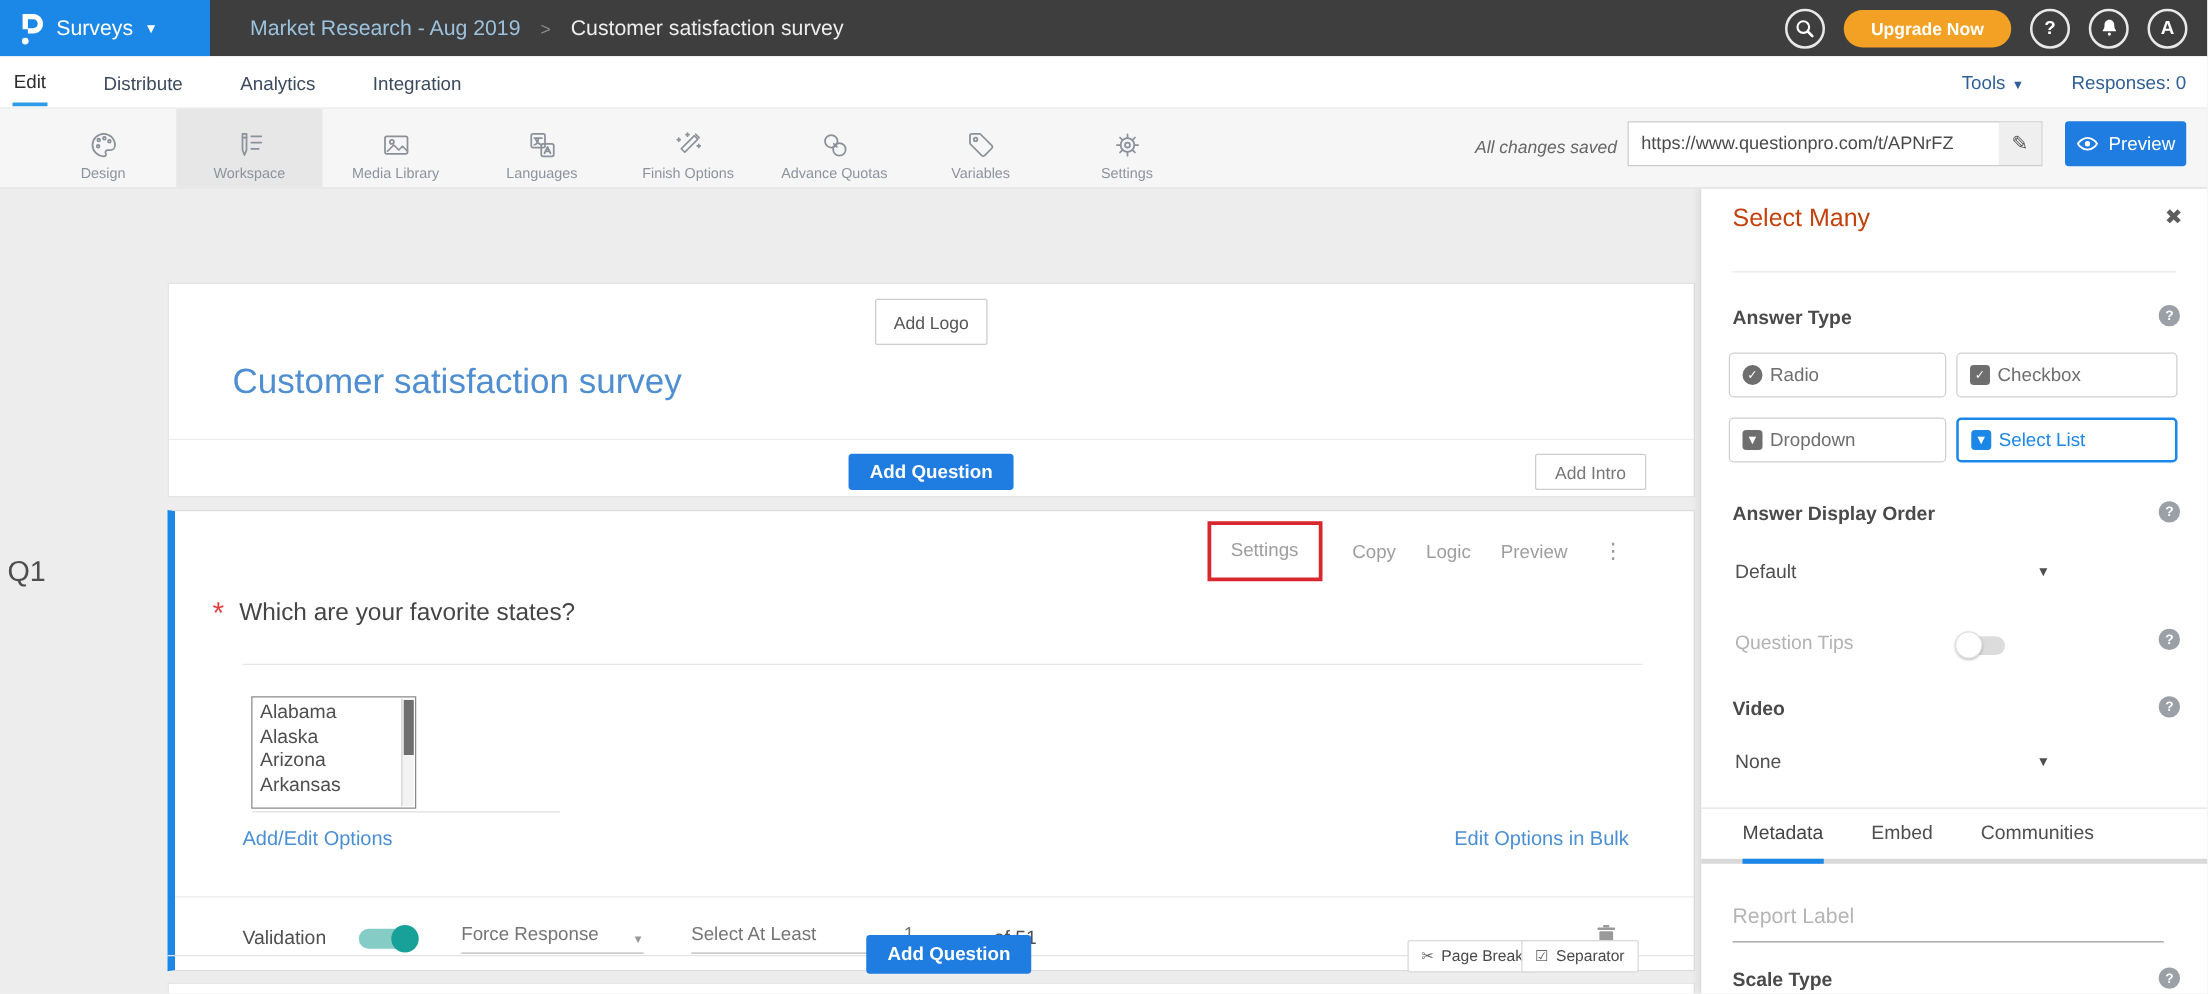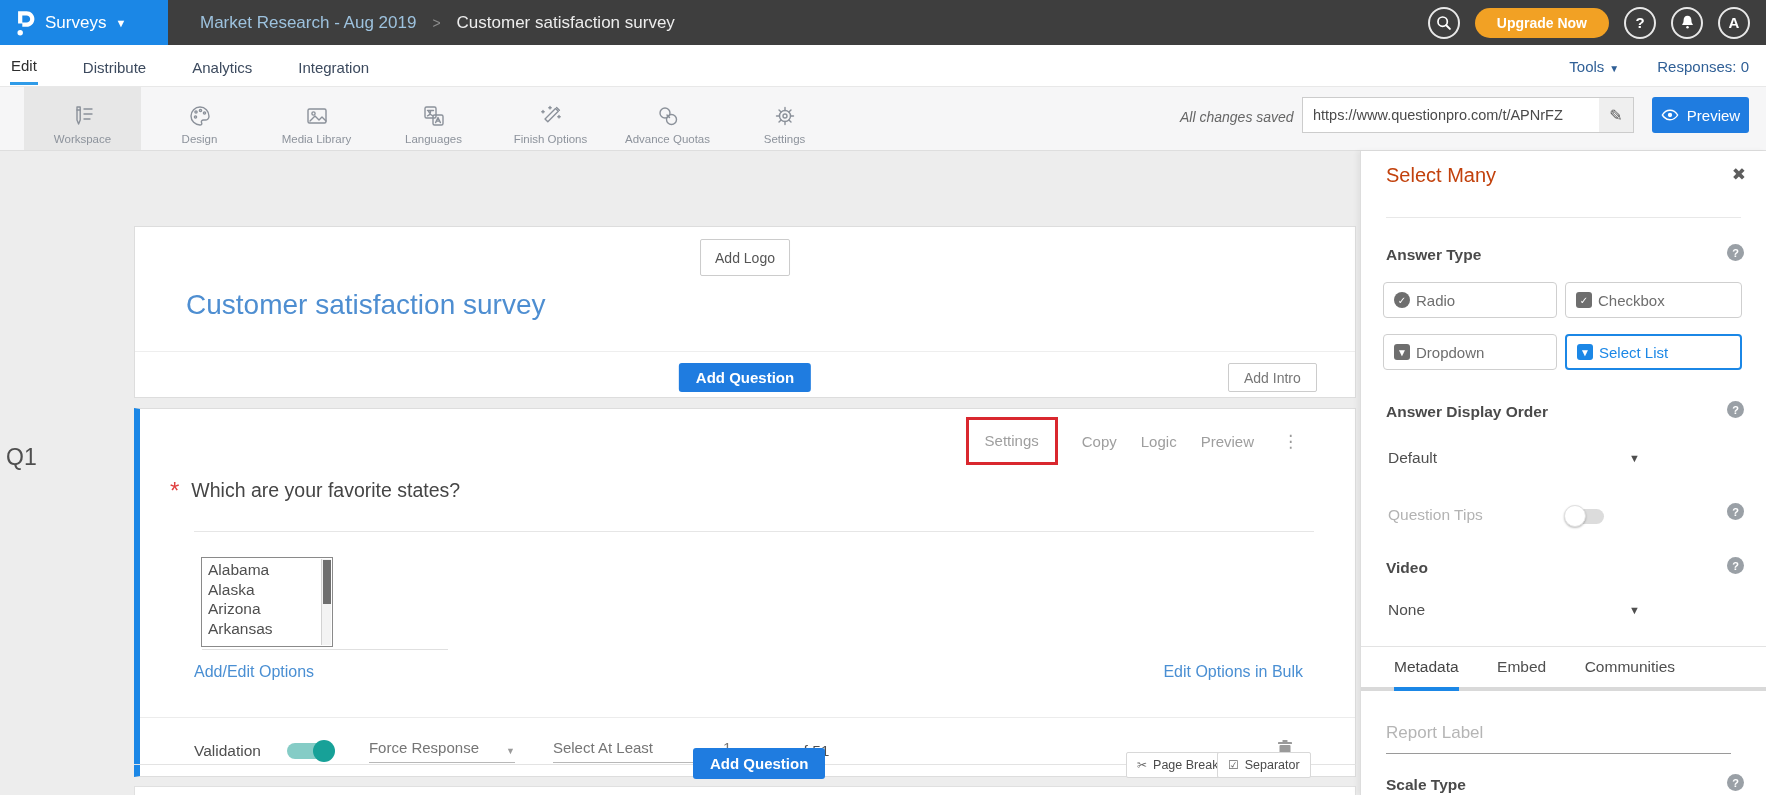--- a/index.html
+++ b/index.html
@@ -170,38 +170,38 @@
       <span class="nav-tab">Integration</span>
     </div>
     <div class="nav-right">
       <span class="blue-link"><span>Tools</span><span class="caret">▼</span></span>
       <span class="blue-link">Responses: 0</span>
     </div>
   </div>
 
   <div class="toolbar">
     <div class="tb-items">
-      <div class="tb-item active">
-        <svg width="26" height="26" viewBox="0 0 26 26">
-          <path d="M7 4v13l1.6 4 1.6-4V4z"></path>
-            <path d="M7 7h3.2"></path>
-            <path d="M14 6h8M14 11h8M14 16h6"></path>
-        </svg>
-        <span class="tb-label">Workspace</span>
-      </div>
       <div class="tb-item">
         <svg width="26" height="26" viewBox="0 0 26 26">
           <path d="M13 4a9 9 0 1 0 0 18c1.6 0 2.2-1 1.6-2.2-.8-1.5.2-2.8 1.9-2.8h1.8c2 0 3.7-1.6 3.7-3.8C22 8 18 4 13 4z"></path>
           <circle cx="9" cy="9" r="1.1"></circle>
             <circle cx="13.5" cy="7.5" r="1.1"></circle>
             <circle cx="17.5" cy="10" r="1.1"></circle>
             <circle cx="8.5" cy="14" r="1.1"></circle>
         </svg>
         <span class="tb-label">Design</span>
       </div>
+      <div class="tb-item active">
+        <svg width="26" height="26" viewBox="0 0 26 26">
+          <path d="M7 4v13l1.6 4 1.6-4V4z"></path>
+            <path d="M7 7h3.2"></path>
+            <path d="M14 6h8M14 11h8M14 16h6"></path>
+        </svg>
+        <span class="tb-label">Workspace</span>
+      </div>
       <div class="tb-item">
         <svg width="26" height="26" viewBox="0 0 26 26">
           <rect x="4" y="6" width="18" height="14" rx="1.5"></rect>
             <circle cx="9.5" cy="10.5" r="1.6"></circle>
             <path d="M6 18l5-5 4 4 3-3 4 4"></path>
         </svg>
         <span class="tb-label">Media Library</span>
       </div>
       <div class="tb-item">
         <svg width="26" height="26" viewBox="0 0 26 26">
@@ -220,20 +220,27 @@
         </svg>
         <span class="tb-label">Finish Options</span>
       </div>
       <div class="tb-item">
         <svg width="26" height="26" viewBox="0 0 26 26">
           <circle cx="10" cy="10" r="5"></circle>
             <circle cx="16.5" cy="16.5" r="5"></circle>
             <path d="M12 12l2.5 2.5"></path>
         </svg>
         <span class="tb-label">Advance Quotas</span>
+      </div>
+      <div class="tb-item">
+        <svg width="26" height="26" viewBox="0 0 26 26">
+          <path d="M4 5.5V12l9.5 9.5c.6.6 1.5.6 2.1 0l5.9-5.9c.6-.6.6-1.5 0-2.1L12 4H5.5C4.7 4 4 4.7 4 5.5z"></path>
+          <circle cx="8.5" cy="8.5" r="1.4"></circle>
+        </svg>
+        <span class="tb-label">Variables</span>
       </div>
       <div class="tb-item">
         <svg width="26" height="26" viewBox="0 0 26 26">
           <circle cx="13" cy="13" r="5.5"></circle>
             <circle cx="13" cy="13" r="2"></circle>
           <path d="M13 4.5v3M13 18.5v3M4.5 13h3M18.5 13h3M7 7l2.1 2.1M16.9 16.9L19 19M19 7l-2.1 2.1M9.1 16.9L7 19"></path>
         </svg>
         <span class="tb-label">Settings</span>
       </div>
     </div>

